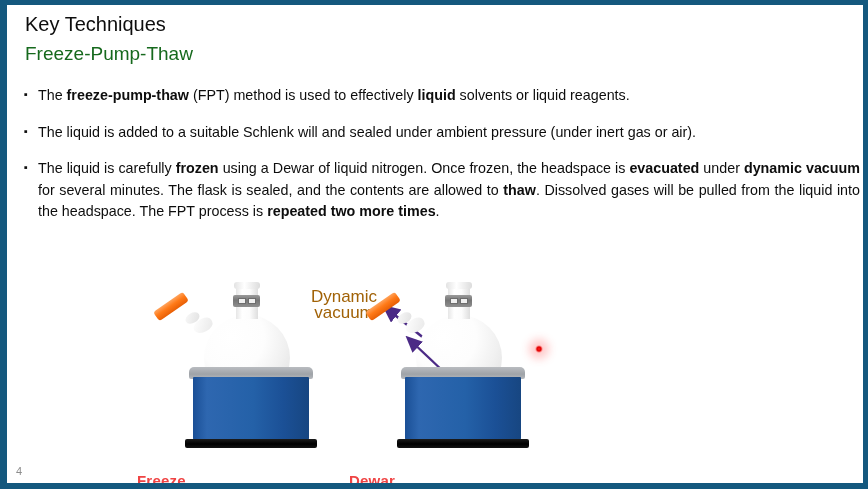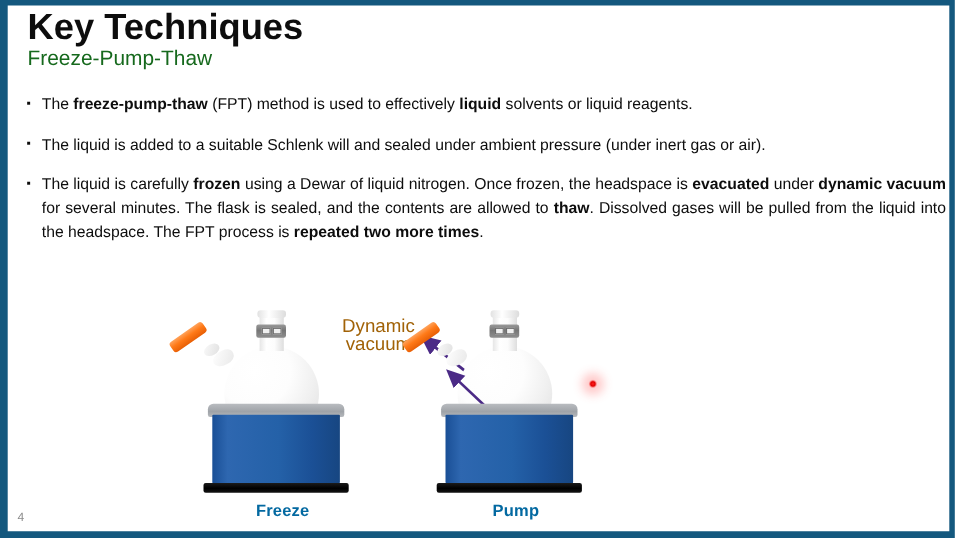--- a/index.html
+++ b/index.html
@@ -22,24 +22,24 @@
     border-bottom: 6px solid #14587e;
     overflow: hidden;
   }
   
   #title-block {
     position: absolute;
     left: 18px; top: 2px;
     width: 700px;
   }
   #page-title {
-    font-size: 33px;
+    font-size: 20px;
     line-height: 34px;
     color: #0d0d0d;
-    font-weight: 700;
+    font-weight: 400;
     letter-spacing: 0px;
   }
   #page-subtitle {
     font-size: 19px;
     line-height: 24px;
     color: #16691d;
     font-weight: 400;
     margin-top: 1px;
   }
   
@@ -72,26 +72,26 @@
     left: 0; top: 262px;
     width: 856px; height: 222px;
   }
   .panel { position: absolute; top: 0; width: 240px; height: 222px; }
   #panel-freeze { left: 130px; }
   #panel-pump   { left: 342px; }
   #panel-thaw   { left: 548px; }
 
   .caption {
     position: absolute;
-    bottom: 16px;
+    bottom: 0px;
     width: 100%;
-    text-align: center;
+    text-align: left;
     font-size: 15px;
     font-weight: bold;
-    color: #0369a1;
+    color: #ef4444;
     letter-spacing: 0.2px;
   }
 
   
   .flask { position: absolute; }
   .flask-bulb {
     position: absolute;
     width: 86px; height: 86px;
     border-radius: 50%;
     background:
@@ -326,21 +326,21 @@
           </marker>
         </defs>
         <line x1="44" y1="42" x2="8" y2="8" stroke="#4b2a86" stroke-width="2.4" marker-end="url(#ah2)"></line>
       </svg>
 
       <div class="led" style="left:186px; top:78px;"></div>
 
       <div class="dewar-rim" style="left:52px; top:100px;"></div>
       <div class="dewar-body" style="left:56px; top:110px;"></div>
       <div class="dewar-base" style="left:48px; top:172px;"></div>
-      <div class="caption">Pump</div>
+      <div class="caption">Dewar</div>
     </div>
 
   </div>
 
 
   <div id="page-number">4</div>
 
 </div>
 
 </body></html>

